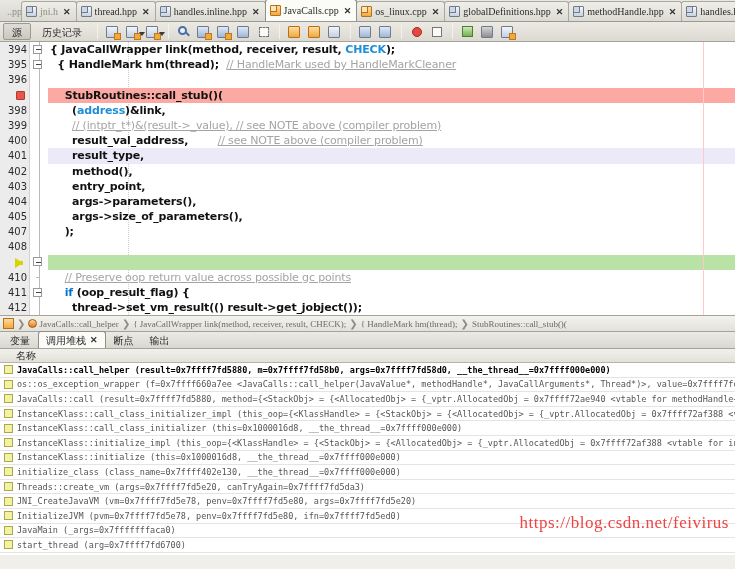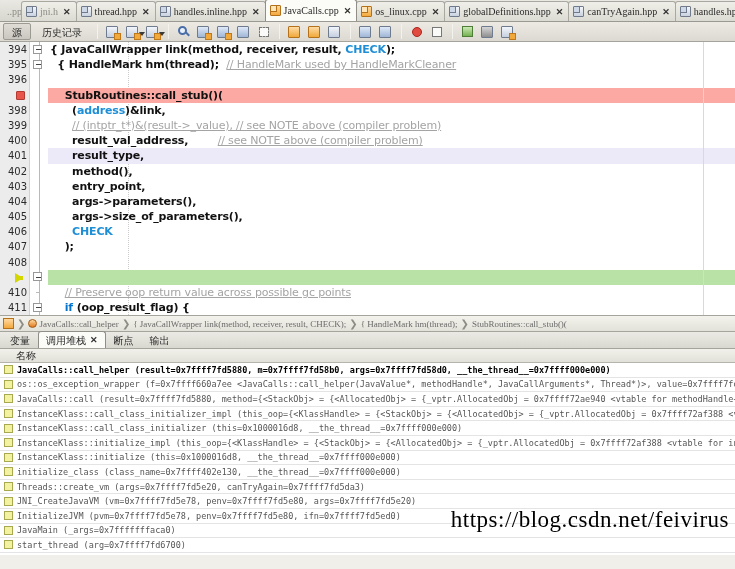--- a/index.html
+++ b/index.html
@@ -208,21 +208,21 @@
   }
   .srow .fi {
     width:9px; height:9px; flex:none;
     background:#f2f2a0; border:1px solid #a8a84e;
   }
   .srow.cur { color:#000; font-weight:bold; }
 
   .watermark {
     position:absolute; right:6px; bottom:22px;
     font-family:"Liberation Serif", serif;
-    font-size:23px; color:#000000;
+    font-size:17px; color:#ef4444;
     letter-spacing:0.5px; pointer-events:none;
   }
 </style>
 </head>
 <body>
 
 <div id="app">
 
   <div class="tabbar" id="tabbar">
       <div class="tab first inactive-dim">
@@ -253,21 +253,21 @@
         <span class="tab-label">os_linux.cpp</span>
         <span class="tabclose">✕</span>
       </div>
       <div class="tab">
         <span class="tabicon"></span>
         <span class="tab-label">globalDefinitions.hpp</span>
         <span class="tabclose">✕</span>
       </div>
       <div class="tab">
         <span class="tabicon"></span>
-        <span class="tab-label">canTryAgain.hpp</span>
+        <span class="tab-label">methodHandle.hpp</span>
         <span class="tabclose">✕</span>
       </div>
       <div class="tab">
         <span class="tabicon"></span>
         <span class="tab-label">handles.hpp</span>
       </div>
     </div>
 
   <div class="toolbar">
     <div class="tbtn sel">源</div>
@@ -403,25 +403,20 @@
         </div>
         <div class="row">
           <div class="hl"></div>
           <div class="ln">404</div>
           <div class="code">      args-&gt;parameters(),</div>
         </div>
         <div class="row">
           <div class="hl"></div>
           <div class="ln">405</div>
           <div class="code">      args-&gt;size_of_parameters(),</div>
-        </div>
-        <div class="row">
-          <div class="hl"></div>
-          <div class="ln">406</div>
-          <div class="code">      <span class="kw2">CHECK</span></div>
         </div>
         <div class="row">
           <div class="hl"></div>
           <div class="ln">407</div>
           <div class="code">    );</div>
         </div>
         <div class="row">
           <div class="hl"></div>
           <div class="ln">408</div>
           <div class="code"></div>

